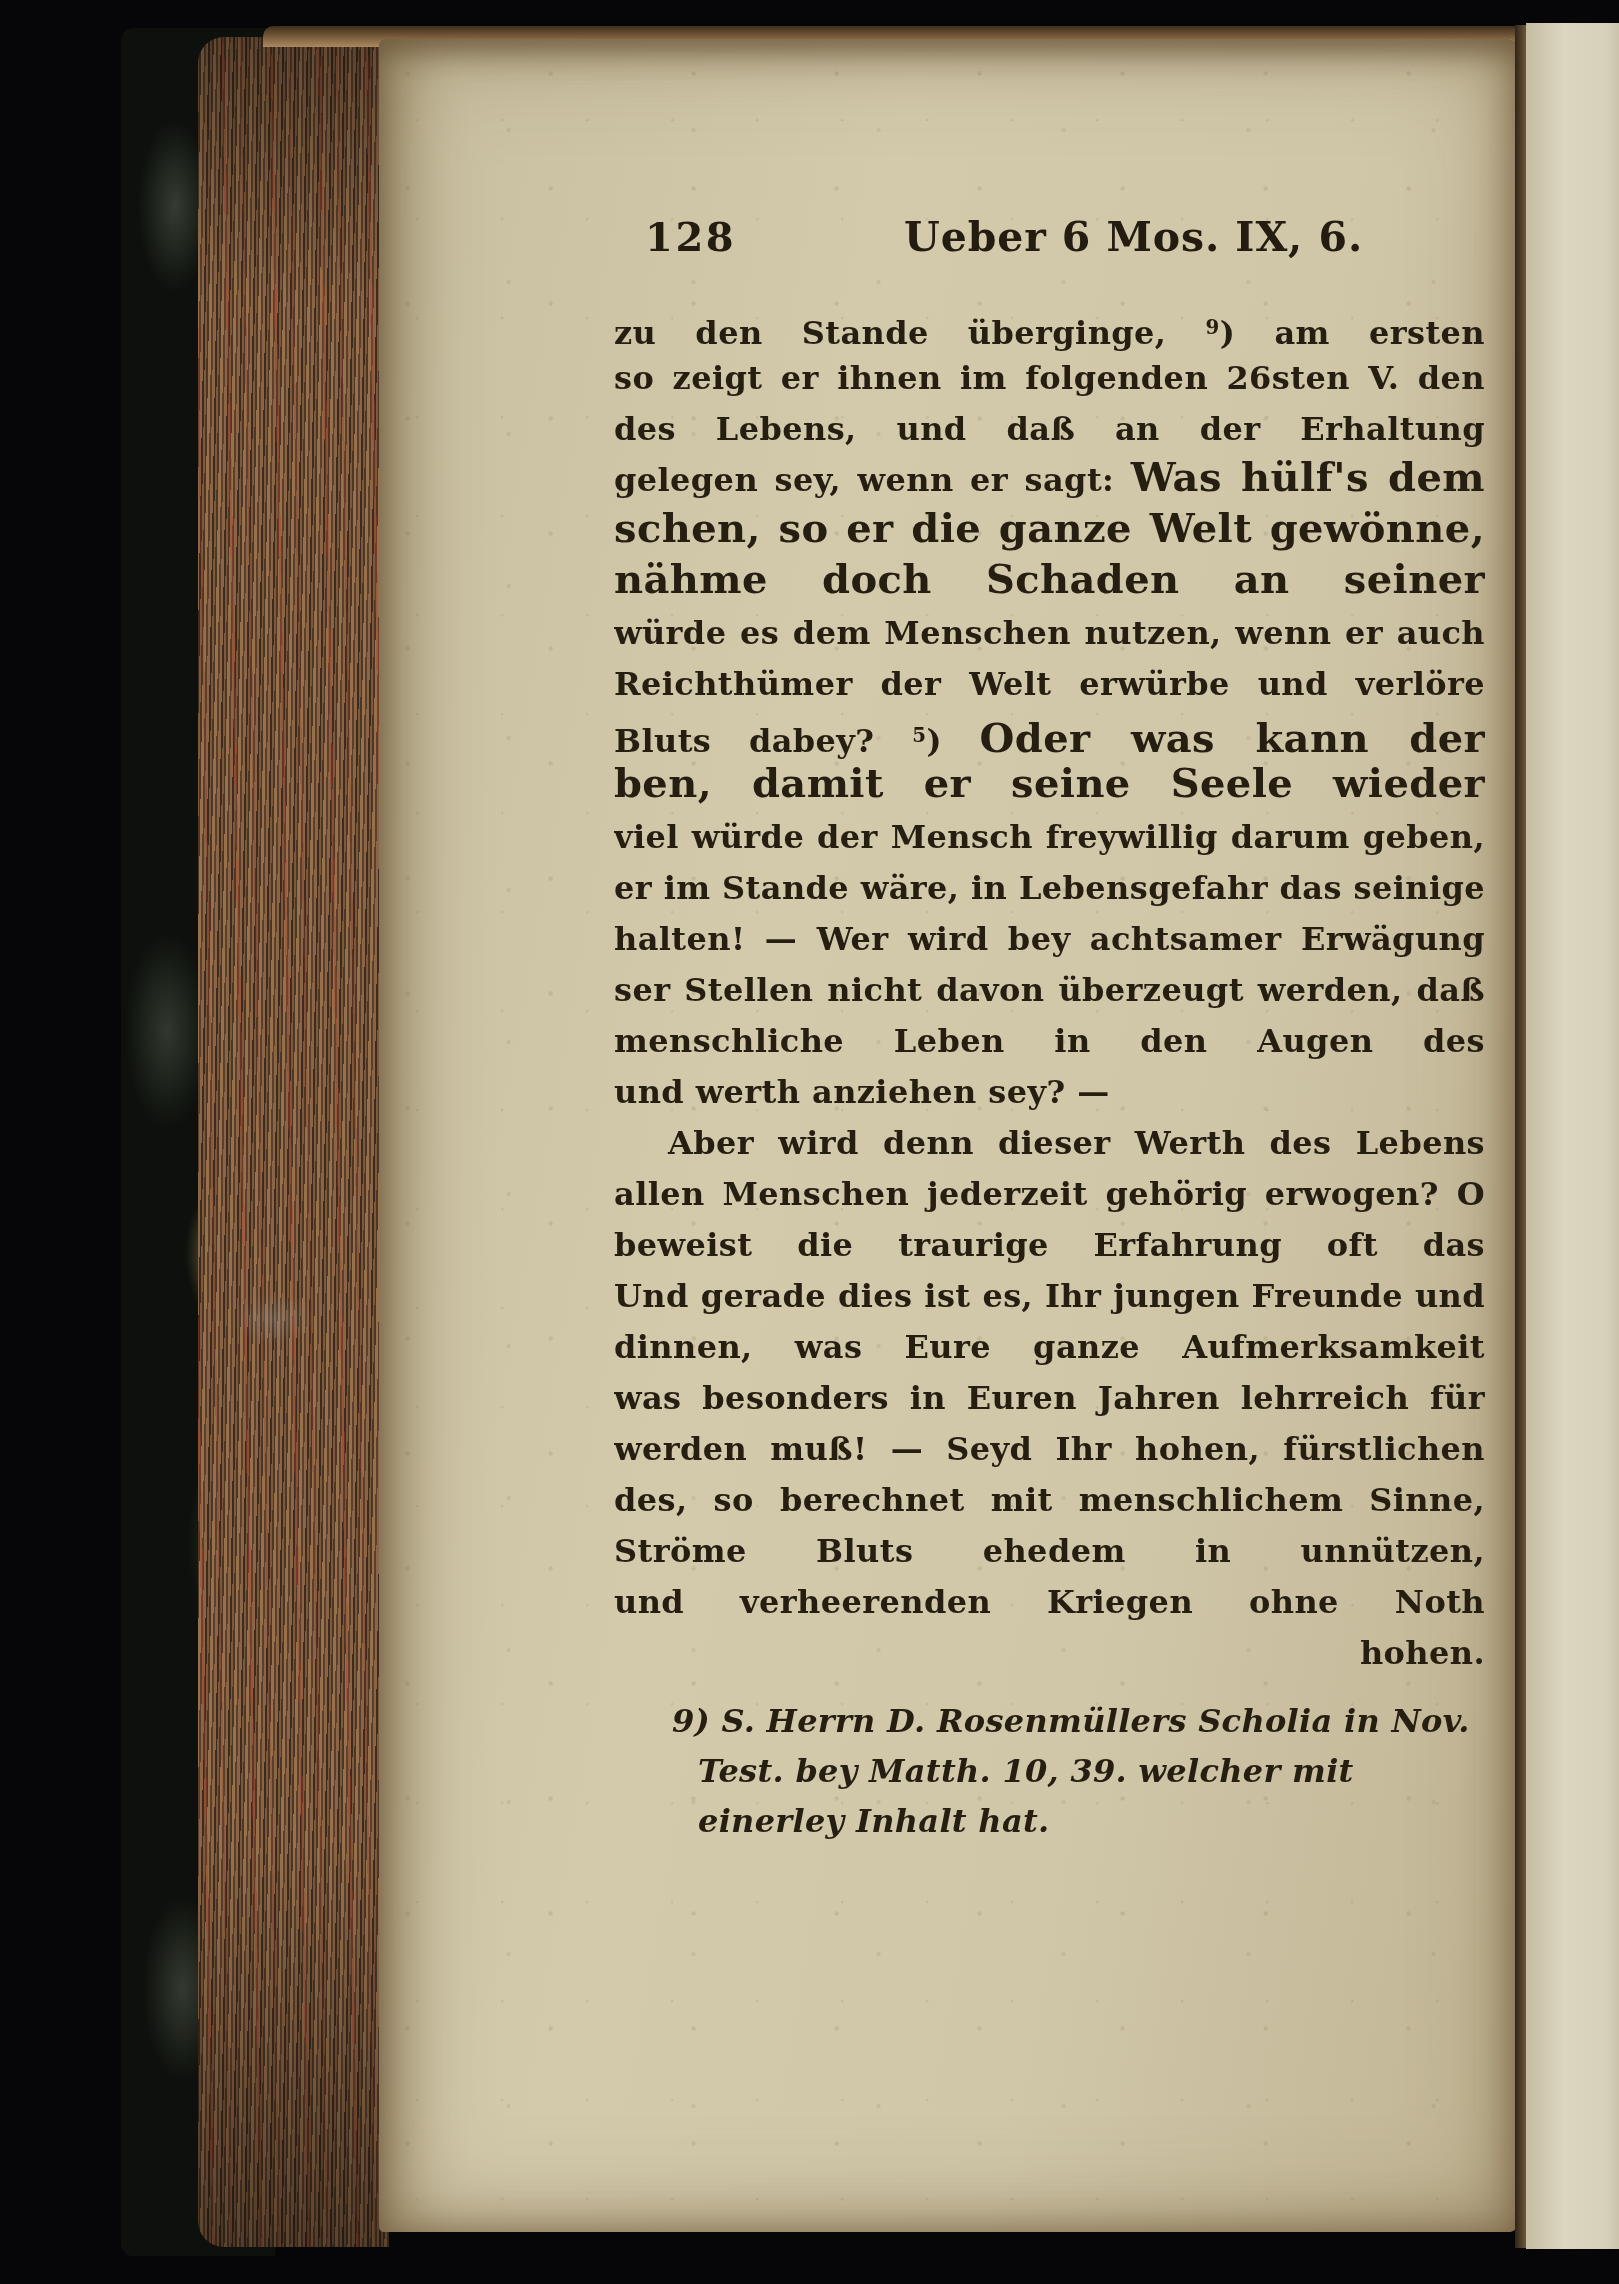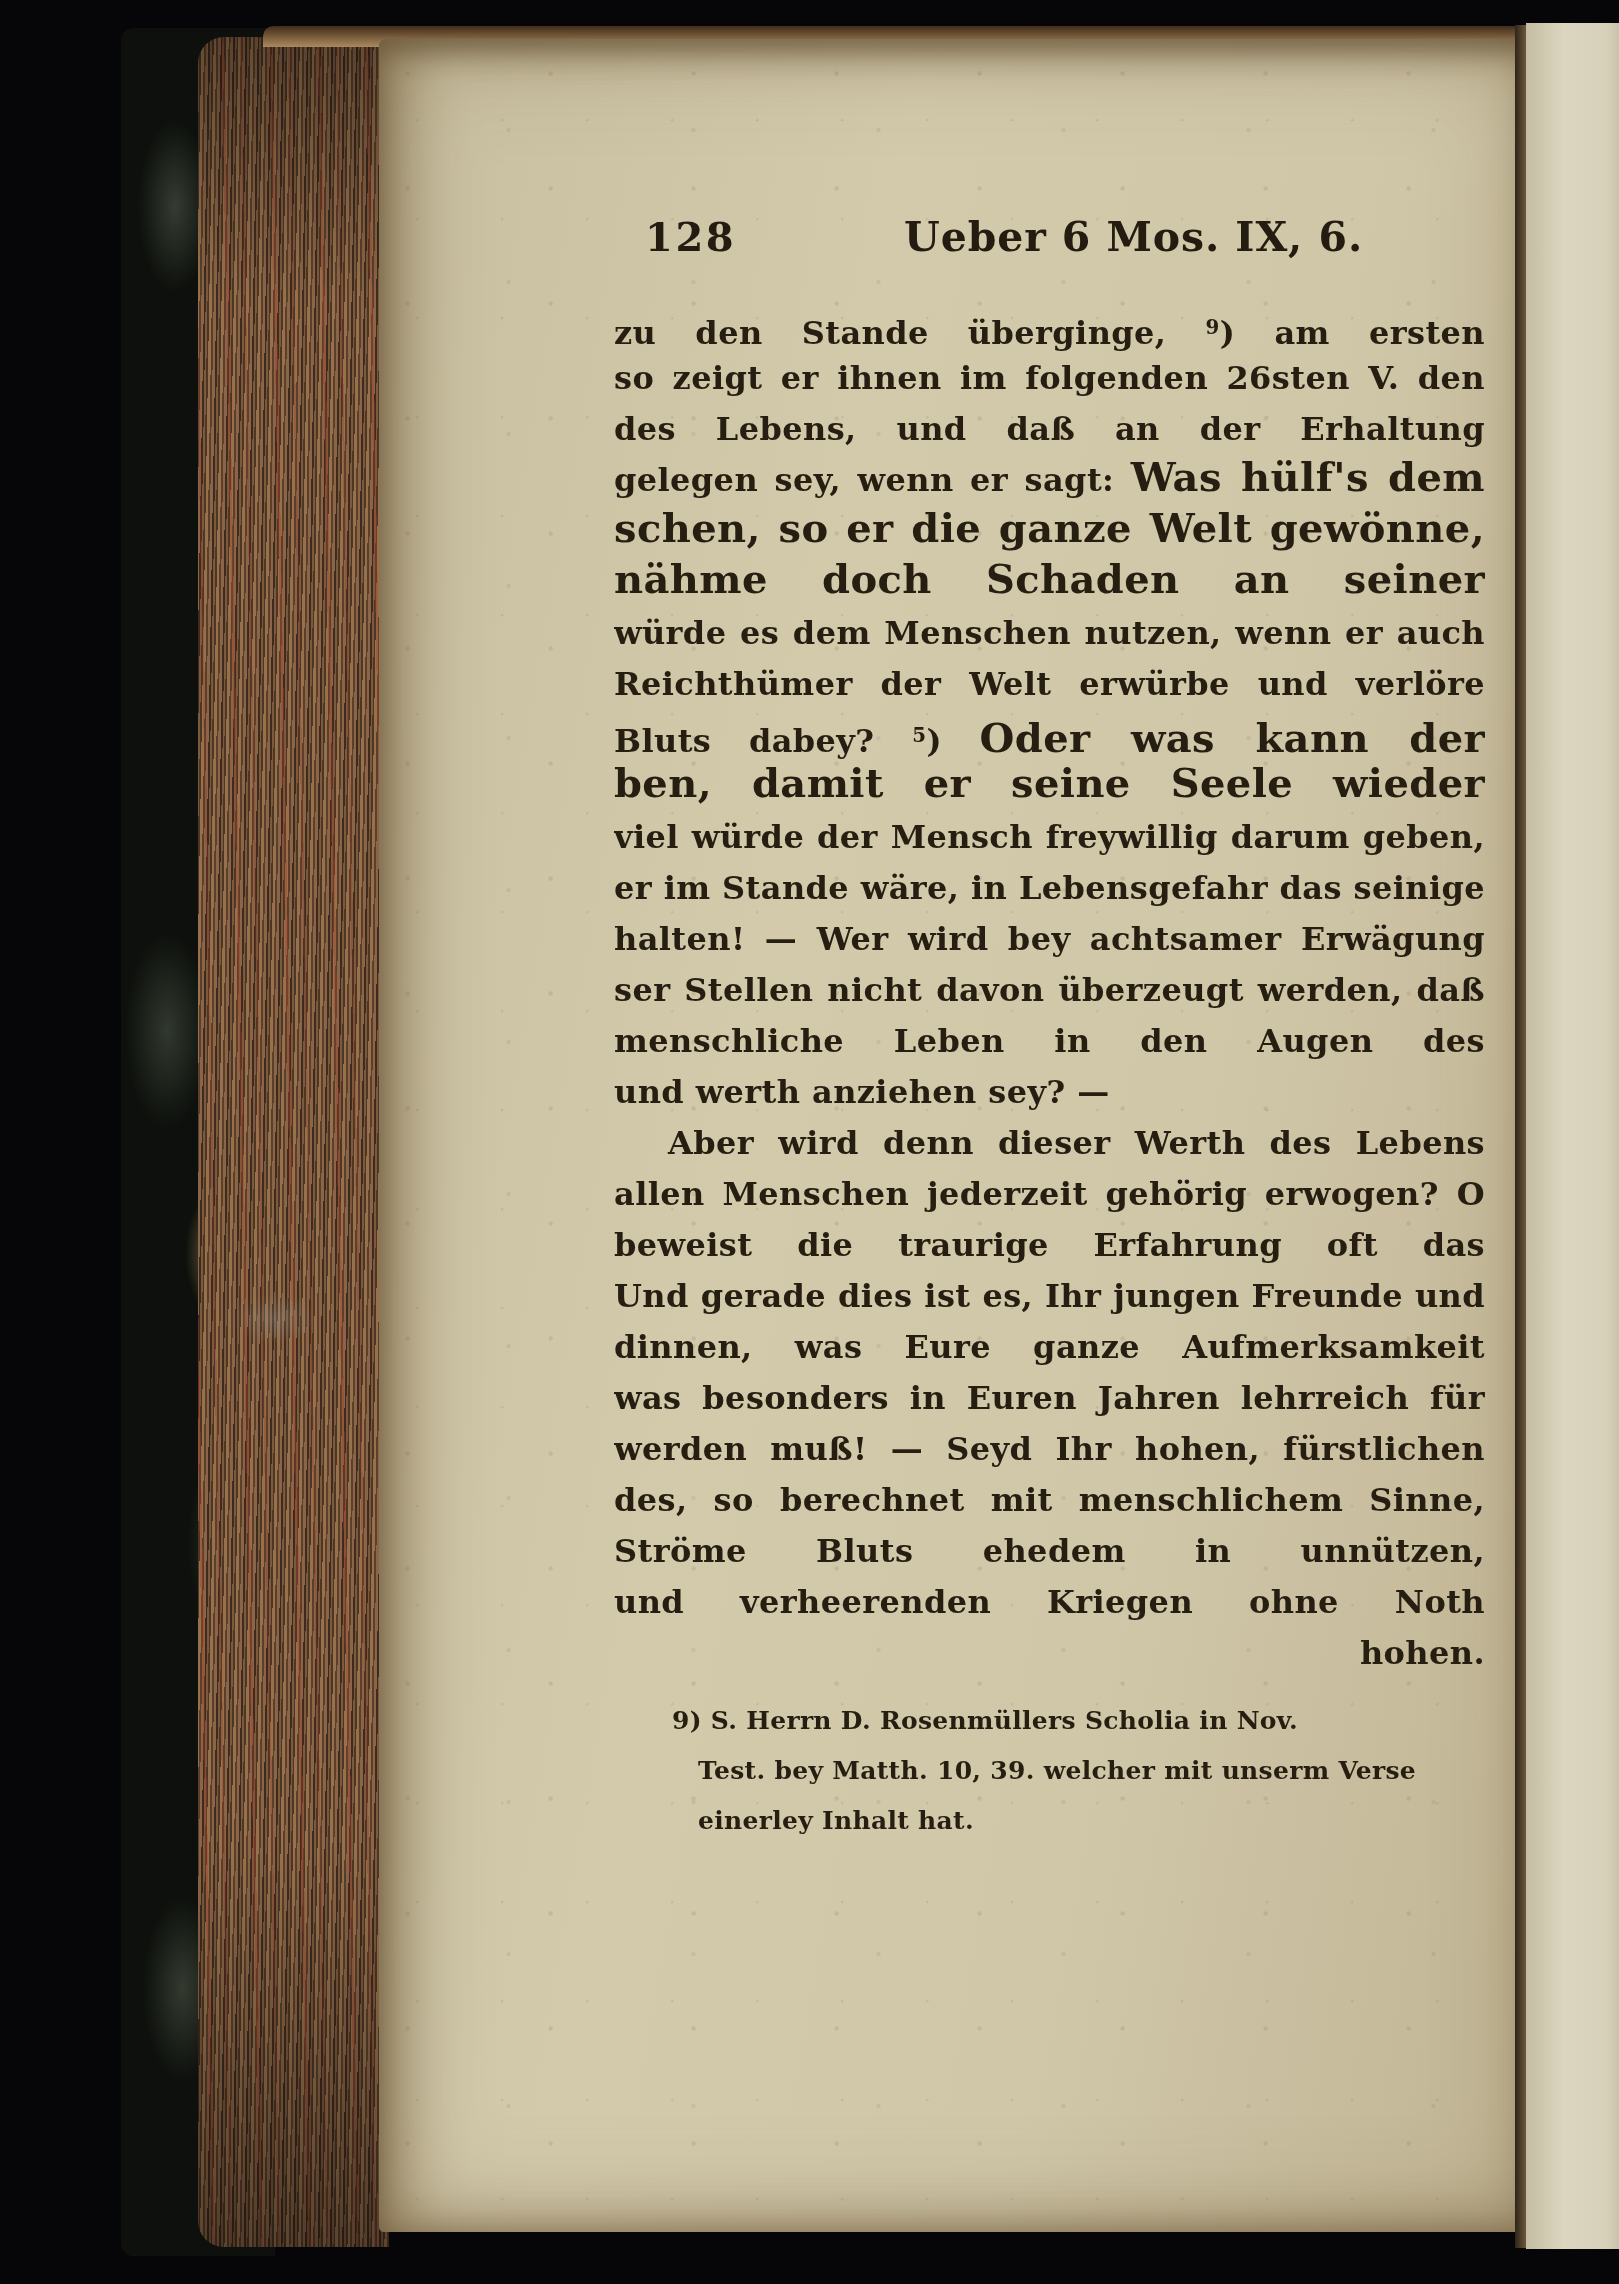--- a/index.html
+++ b/index.html
@@ -47,21 +47,20 @@
       radial-gradient(circle at 70% 60%, rgba(120,100,60,.13) 0 1.8px, rgba(120,100,60,0) 2.6px),
       radial-gradient(circle at 45% 82%, rgba(100,80,50,.12) 0 0.9px, rgba(100,80,50,0) 1.8px),
       linear-gradient(100deg,#c8bfa0,#d3caac 35%,#d0c7a9 65%,#c0b493);
     background-size:143px 115px, 185px 152px, 85px 99px, 100% 100%;
     box-shadow:
       inset 0 0 105px rgba(110,88,55,.45),
       inset 0 12.3px 26px rgba(80,60,35,.5),
       inset -19.3px 0 37px rgba(120,95,60,.38),
       inset 30px 0 56px -8.8px rgba(110,85,50,.5);
     color:#261e11;
-    padding-left:24px;
   }
   
   .gap-line{
     position:absolute;left:1515px;top:24.6px;width:10.5px;height:2223px;
     background:linear-gradient(90deg,#2e2418,#6b573c);
   }
   
   .next-page{
     position:absolute;left:1526px;top:23px;width:94px;height:2226px;
     background:linear-gradient(90deg,#c4bda2,#dcd6c0 40%,#d7d1bb 85%,#c9c2a9);
@@ -80,21 +79,21 @@
     font-size:32px;line-height:51px;font-weight:700;letter-spacing:0.4px;
   }
   .line{height:51px;overflow:hidden;}
   .line.j{text-align:justify;text-align-last:justify;}
   .line.ind{text-indent:54px;}
   .line.ar{text-align:right;text-align-last:right;}
   .em{font-size:40px;line-height:1;}
   .sup{font-size:.62em;vertical-align:.5em;}
   .footnotes{
     position:absolute;left:235px;top:1657px;width:871px;
-    font-size:25px;line-height:50px;font-weight:700;letter-spacing:0.3px;
+    font-size:32px;line-height:50px;font-weight:700;letter-spacing:0.3px;font-style:italic;
   }
   .fline{height:50px;overflow:hidden;}
   .fn-0{margin-left:39px;}
   .fn-1{margin-left:58px;}
   .fn-2{margin-left:84px;}
 </style>
 </head>
 <body>
 
 <div class="scene">

